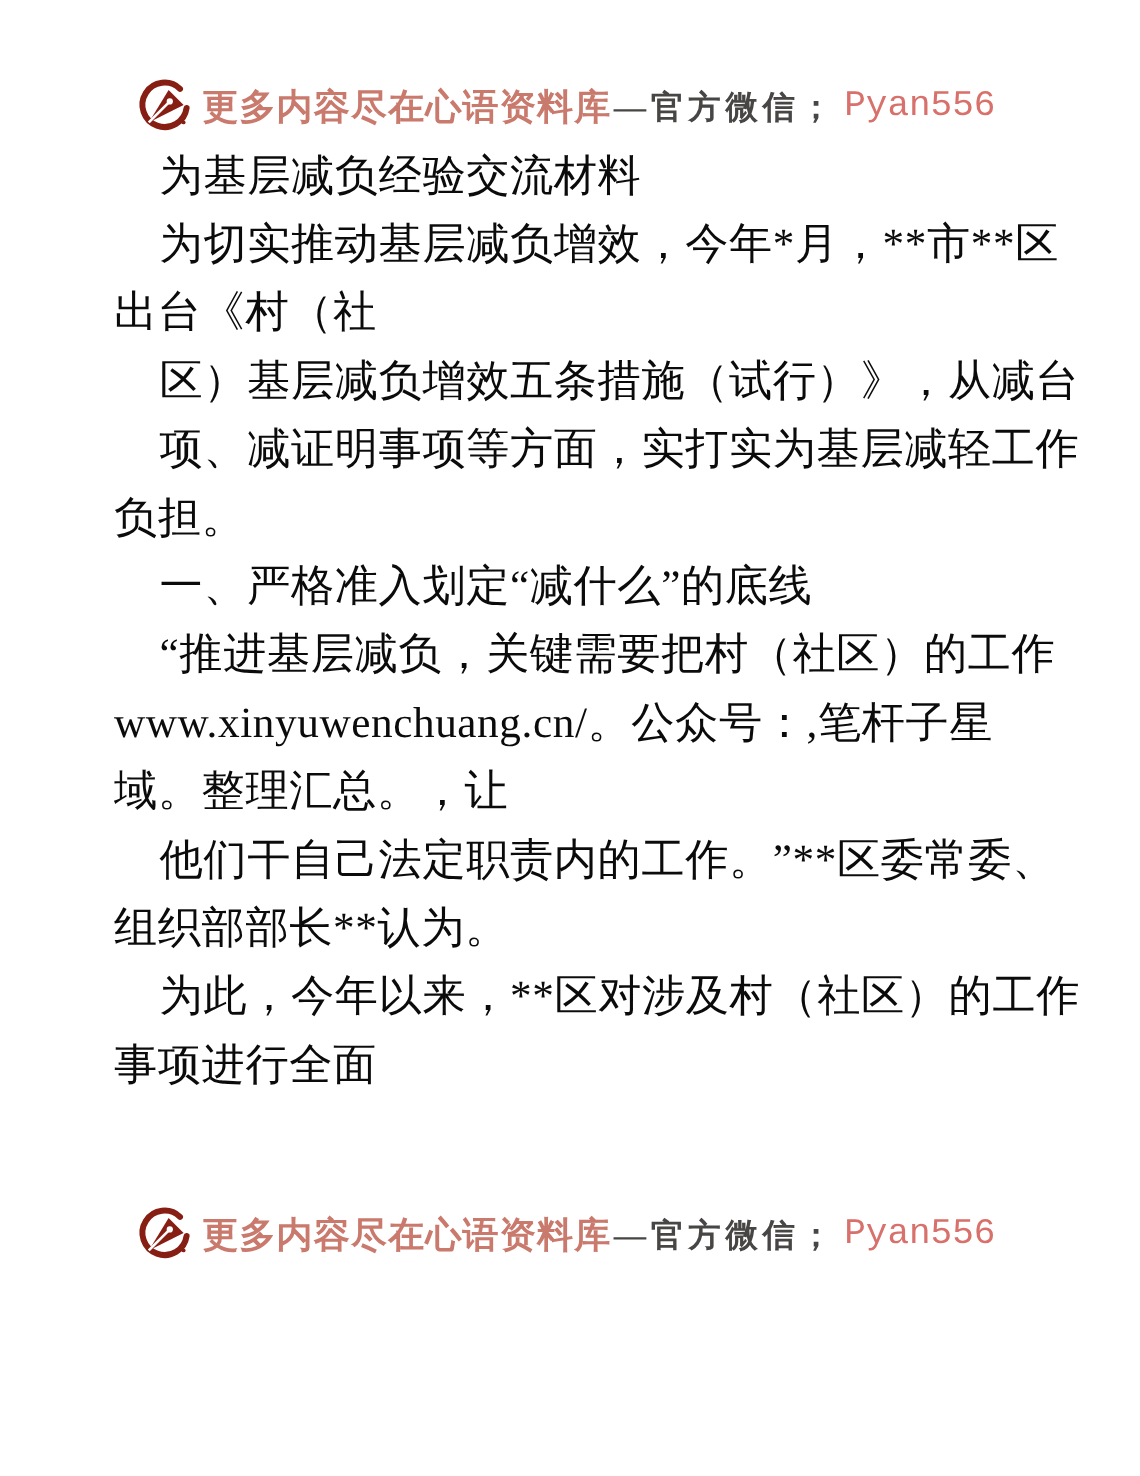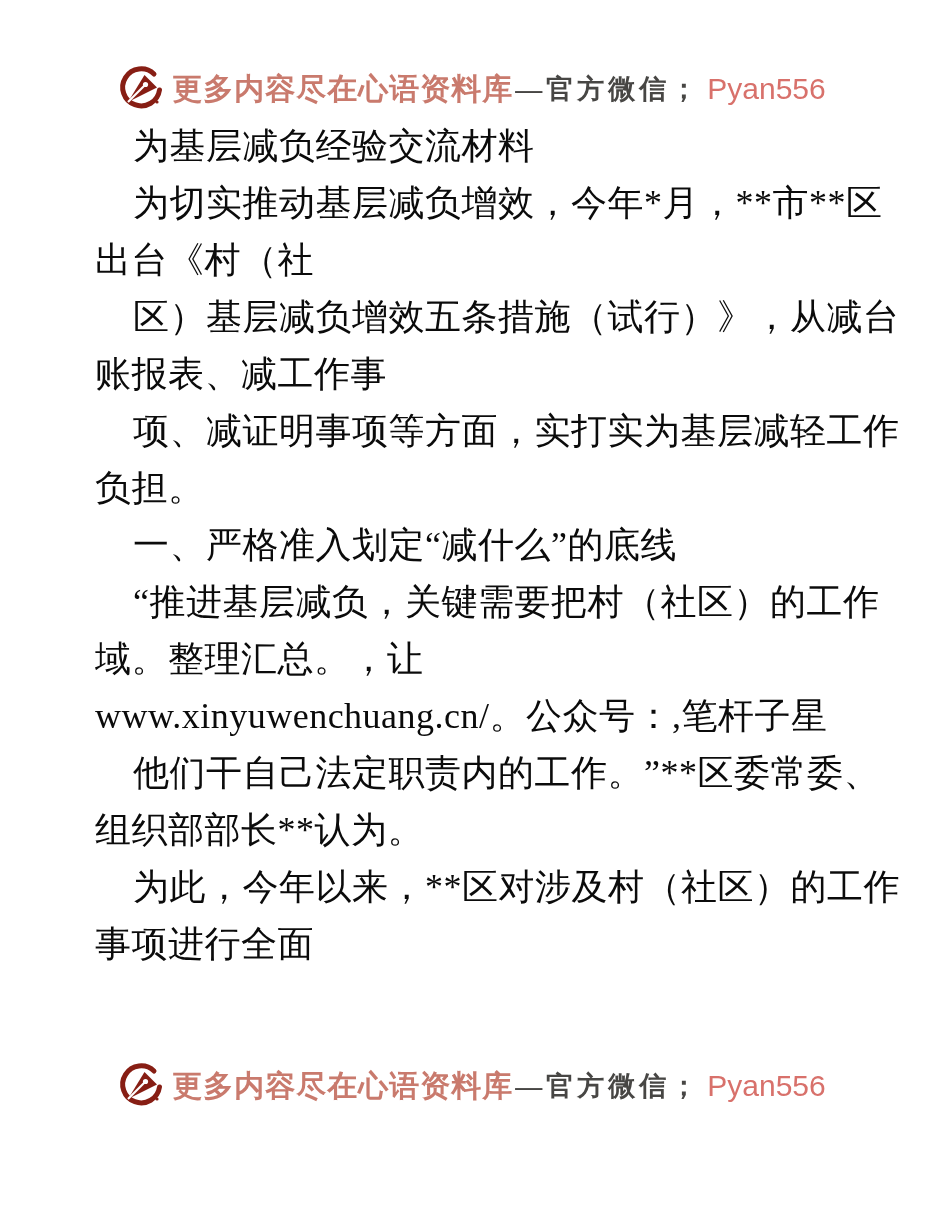--- a/index.html
+++ b/index.html
@@ -38,21 +38,21 @@
     font-weight: 700;
     letter-spacing: 1px;
   }
   .label {
     font-size: 27px;
     font-weight: 700;
     letter-spacing: 4px;
     margin-left: 2px;
   }
   .wid {
-    font-family: Liberation Sans, sans-serif;
+    font-family: Liberation Mono, monospace;
     font-size: 30px;
     margin-left: 6px;
   }
   
   .doc {
     margin-top: 2px;
     padding: 0 84px 0 95px;
     font-family: Liberation Serif, serif;
   }
   .line {
@@ -83,27 +83,26 @@
     <span class="brand" style="color: rgb(201, 122, 109);">更多内容尽在心语资料库</span>
     <span class="label" style="color: rgb(71, 70, 68);">—官方微信；</span>
     <span class="wid" style="color: rgb(216, 113, 107);">Pyan556</span>
   </div>
 
   <main class="doc" id="doc-body">
       <div class="line indent">为基层减负经验交流材料</div>
       <div class="line indent">为切实推动基层减负增效，今年*月，**市**区</div>
       <div class="line">出台《村（社</div>
       <div class="line indent">区）基层减负增效五条措施（试行）》，从减台</div>
-      <div class="line">账报表、减工作事</div>
       <div class="line indent">项、减证明事项等方面，实打实为基层减轻工作</div>
       <div class="line">负担。</div>
       <div class="line indent">一、严格准入划定“减什么”的底线</div>
       <div class="line indent">“推进基层减负，关键需要把村（社区）的工作</div>
+      <div class="line">www.xinyuwenchuang.cn/。公众号：,笔杆子星</div>
       <div class="line">域。整理汇总。，让</div>
-      <div class="line">www.xinyuwenchuang.cn/。公众号：,笔杆子星</div>
       <div class="line indent">他们干自己法定职责内的工作。”**区委常委、</div>
       <div class="line">组织部部长**认为。</div>
       <div class="line indent">为此，今年以来，**区对涉及村（社区）的工作</div>
       <div class="line">事项进行全面</div>
     </main>
 
   <div class="watermark watermark-bottom">
     <span class="logo" style="color: rgb(135, 30, 20);">
       <svg viewBox="0 0 46 48" aria-hidden="true">
         <path d="M36 9 A18.5 18.5 0 1 0 41.5 25" fill="none" stroke="currentColor" stroke-width="5" stroke-linecap="round"></path>

